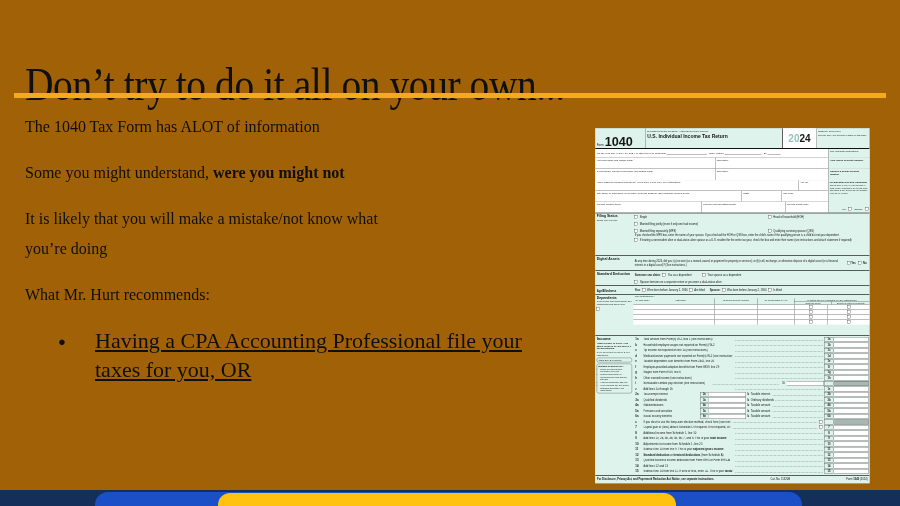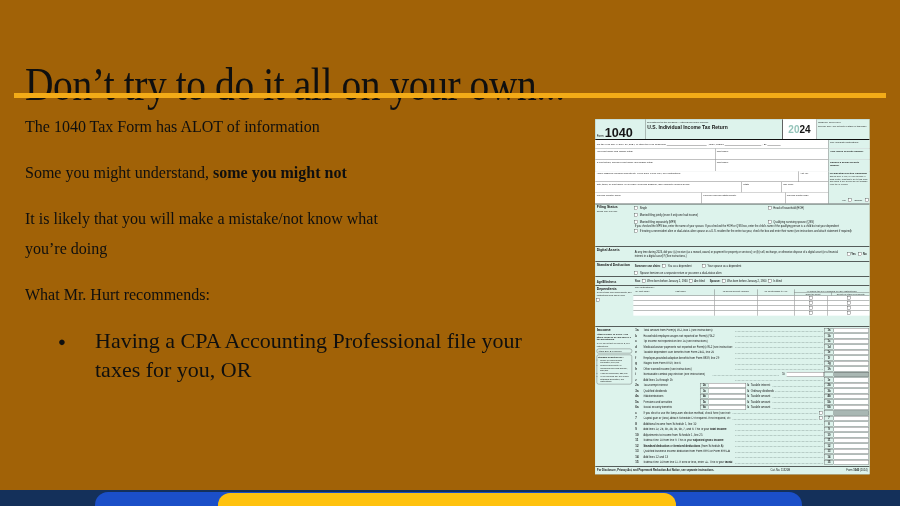--- a/index.html
+++ b/index.html
@@ -2,30 +2,30 @@
 <html><head>
 <meta charset="utf-8">
 <style>
   html,body{margin:0;padding:0;background:#fff;}
   .slide{position:relative;width:900px;height:506px;background:#a16207;overflow:hidden;font-family:"Liberation Serif",serif;color:#0f0f0f;}
   .title{position:absolute;left:25px;top:26px;font-size:47px;line-height:1.15;font-weight:400;white-space:nowrap;transform:scaleX(.84);transform-origin:0 50%;letter-spacing:-.5px;}
   .gold-rule{position:absolute;left:14px;top:93px;width:872px;height:5px;background:#F3AB17;}
   .body-copy{position:absolute;left:25px;top:112px;width:552px;}
   .body-copy p{margin:0 0 16px 0;font-size:16px;line-height:30px;white-space:pre-line;}
   .body-copy .b{font-weight:bold;}
-  .body-copy ul{list-style:none;margin:0;padding:0;}
+  .body-copy ul{list-style:none;margin:0;padding:0;text-decoration:underline;}
   .body-copy li{position:relative;padding-left:70px;font-size:22px;line-height:29px;white-space:pre-line;margin:0;}
   .body-copy li::before{content:"●";position:absolute;left:33px;top:1px;font-size:13px;}
   
   .sfoot{position:absolute;left:0;bottom:0;width:900px;height:22px;}
   .sf-navy{position:absolute;bottom:0;left:0;width:900px;height:16px;background:#14305A;}
   .sf-blue{position:absolute;bottom:0;left:95px;width:707px;height:14px;background:#1B4FC8;border-radius:13px 13px 0 0;}
   .sf-yellow{position:absolute;bottom:0;left:218px;width:458px;height:13px;background:#FFC20E;border-radius:12px 12px 0 0;}
   
-  .form-wrap{position:absolute;left:595px;top:119px;width:274px;height:353px;}
+  .form-wrap{position:absolute;left:595px;top:128px;width:274px;height:353px;}
   .f{width:822px;transform:scale(.33333);transform-origin:0 0;background:#DDF3EC;font-family:"Liberation Sans",sans-serif;color:#161616;border:1px solid #9bb7b0;}
   .f *{box-sizing:border-box;}
   .fh{display:flex;align-items:stretch;height:62px;border-bottom:3px solid #111;}
   .fh-left{width:150px;border-right:1px solid #444;display:flex;align-items:flex-end;padding:4px;gap:3px;}
   .fh-form{font-size:9px;}
   .fh-num{font-size:38px;font-weight:bold;line-height:.85;}
   .fh-mid{flex:1;padding:5px 6px;}
   .fh-dept{font-size:7.5px;}
   .fh-title{font-size:15px;font-weight:bold;}
   .fh-yearbox{width:104px;border-left:2px solid #111;border-right:1px solid #444;display:flex;align-items:center;justify-content:center;font-size:30px;font-weight:bold;background:#fff;}
@@ -110,21 +110,21 @@
 </style>
 </head>
 <body>
 
 <div class="slide">
   <h1 class="title">Don’t try to do it all on your own...</h1>
   <div class="gold-rule"></div>
 
   <div class="body-copy">
     <p>The 1040 Tax Form has ALOT of information</p>
-    <p><span>Some you might understand, </span><span class="b">some you might not</span></p>
+    <p><span>Some you might understand, </span><span class="b">were you might not</span></p>
     <p>It is likely that you will make a mistake/not know what
 you’re doing</p>
     <p>What Mr. Hurt recommends:</p>
     <ul>
       <li>Having a CPA Accounting Professional file your
 taxes for you, OR</li>
     </ul>
   </div>
 
   <div class="form-wrap">

